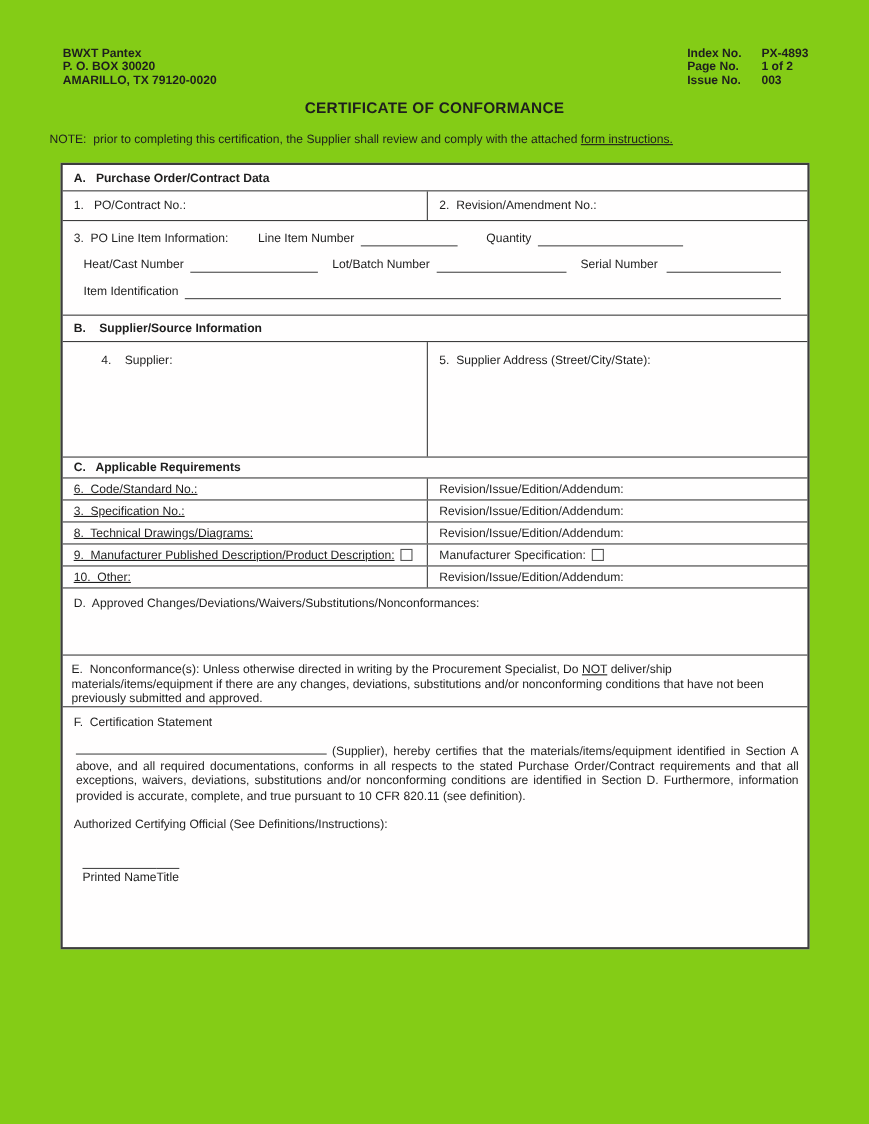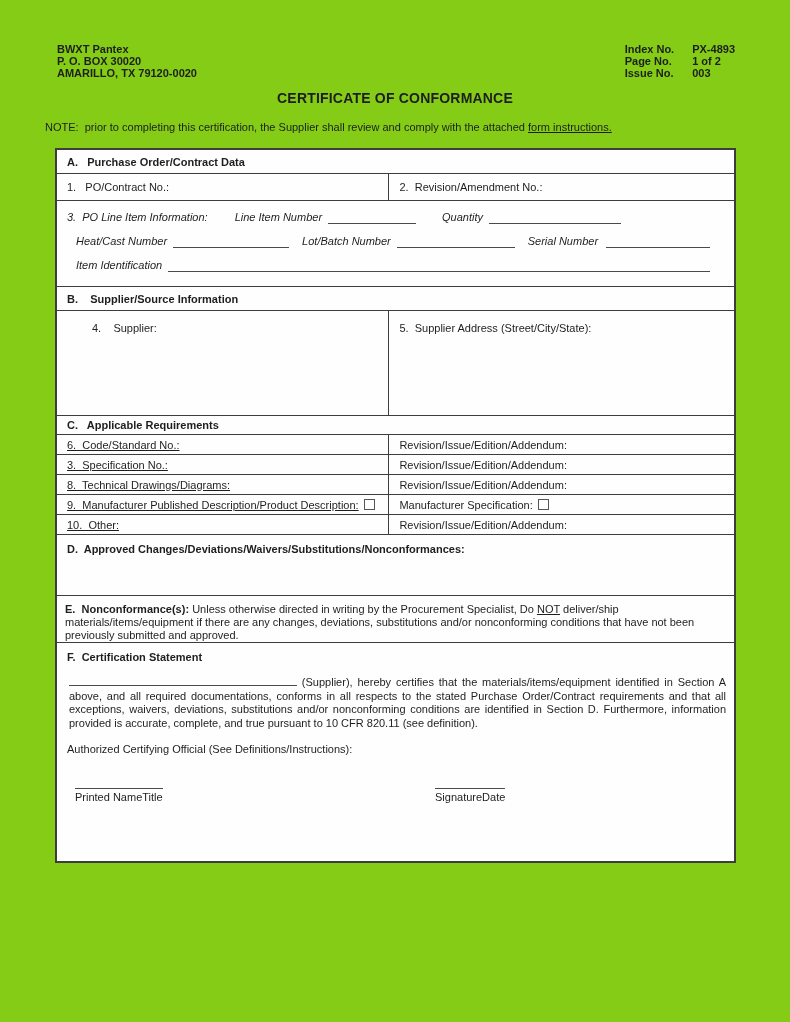--- a/index.html
+++ b/index.html
@@ -2,21 +2,21 @@
 <html><head>
 <meta charset="utf-8">
 <style>
   html,body{margin:0;padding:0;background:#ffffff;}
   .page{
     width:790px;height:1022px;background:#84cc16;position:relative;
     font-family:"Liberation Sans","DejaVu Sans",sans-serif;
     color:#1e1e1e;font-size:11px;box-sizing:border-box;overflow:hidden;
   }
   .pre{white-space:pre-wrap;}
-  .b{font-weight:bold;}
+  .b{font-weight:normal;}
   .u{text-decoration:underline;}
 
   
   .doc-header{display:flex;justify-content:space-between;padding:43px 55px 0 57px;}
   .company div{font-weight:bold;font-size:11px;line-height:12px;}
   .doc-info{display:grid;grid-template-columns:auto auto;column-gap:18px;
             font-weight:bold;font-size:11px;line-height:12px;}
   .title{text-align:center;font-weight:bold;font-size:14px;margin-top:11px;letter-spacing:.2px;}
   .note{padding:15px 43px 0 45px;font-size:11px;}
 
@@ -26,21 +26,21 @@
   .split{display:flex;}
   .split .lcell{width:49.1%;border-right:1.5px solid #3d3d3d;box-sizing:border-box;}
   .split .rcell{flex:1;}
 
   
   .row12{height:26px;align-items:center;border-bottom:1.5px solid #3d3d3d;}
   .row12 .lcell,.row12 .rcell{display:flex;align-items:center;height:100%;}
   .row12 .lcell{padding-left:10px;}
   .row12 .rcell{padding-left:10px;}
   .a3{padding:9px 24px 0 10px;height:86px;box-sizing:border-box;border-bottom:1.5px solid #3d3d3d;}
-  .a3 .line{display:flex;align-items:center;margin-bottom:10px;line-height:14px;font-style:italic;}
+  .a3 .line{display:flex;align-items:center;margin-bottom:10px;line-height:14px;}
   .a3 .indent{padding-left:9px;}
   .blank{display:inline-block;border-bottom:1.2px solid #4a4a4a;height:13px;}
   .blank.grow{flex:1;}
 
   
   .bcells{height:104px;border-bottom:1.5px solid #3d3d3d;}
   .bcells .lcell{padding:11px 0 0 35px;box-sizing:border-box;}
   .bcells .rcell{padding:11px 0 0 10px;}
 
   
@@ -202,27 +202,17 @@
         <div class="sig-col left">
           <div class="sig-field">
             <div class="sig-rule"></div>
             <div class="sig-label">Printed Name</div>
           </div>
           <div class="sig-field">
             <div class="sig-rule"></div>
             <div class="sig-label">Title</div>
           </div>
         </div>
-        <div class="sig-col right">
-          <div class="sig-field">
-            <div class="sig-rule"></div>
-            <div class="sig-label">Signature</div>
-          </div>
-          <div class="sig-field">
-            <div class="sig-rule"></div>
-            <div class="sig-label">Date</div>
-          </div>
-        </div>
       </div>
     </div>
 
   </div>
 </div>
 
 </body></html>

